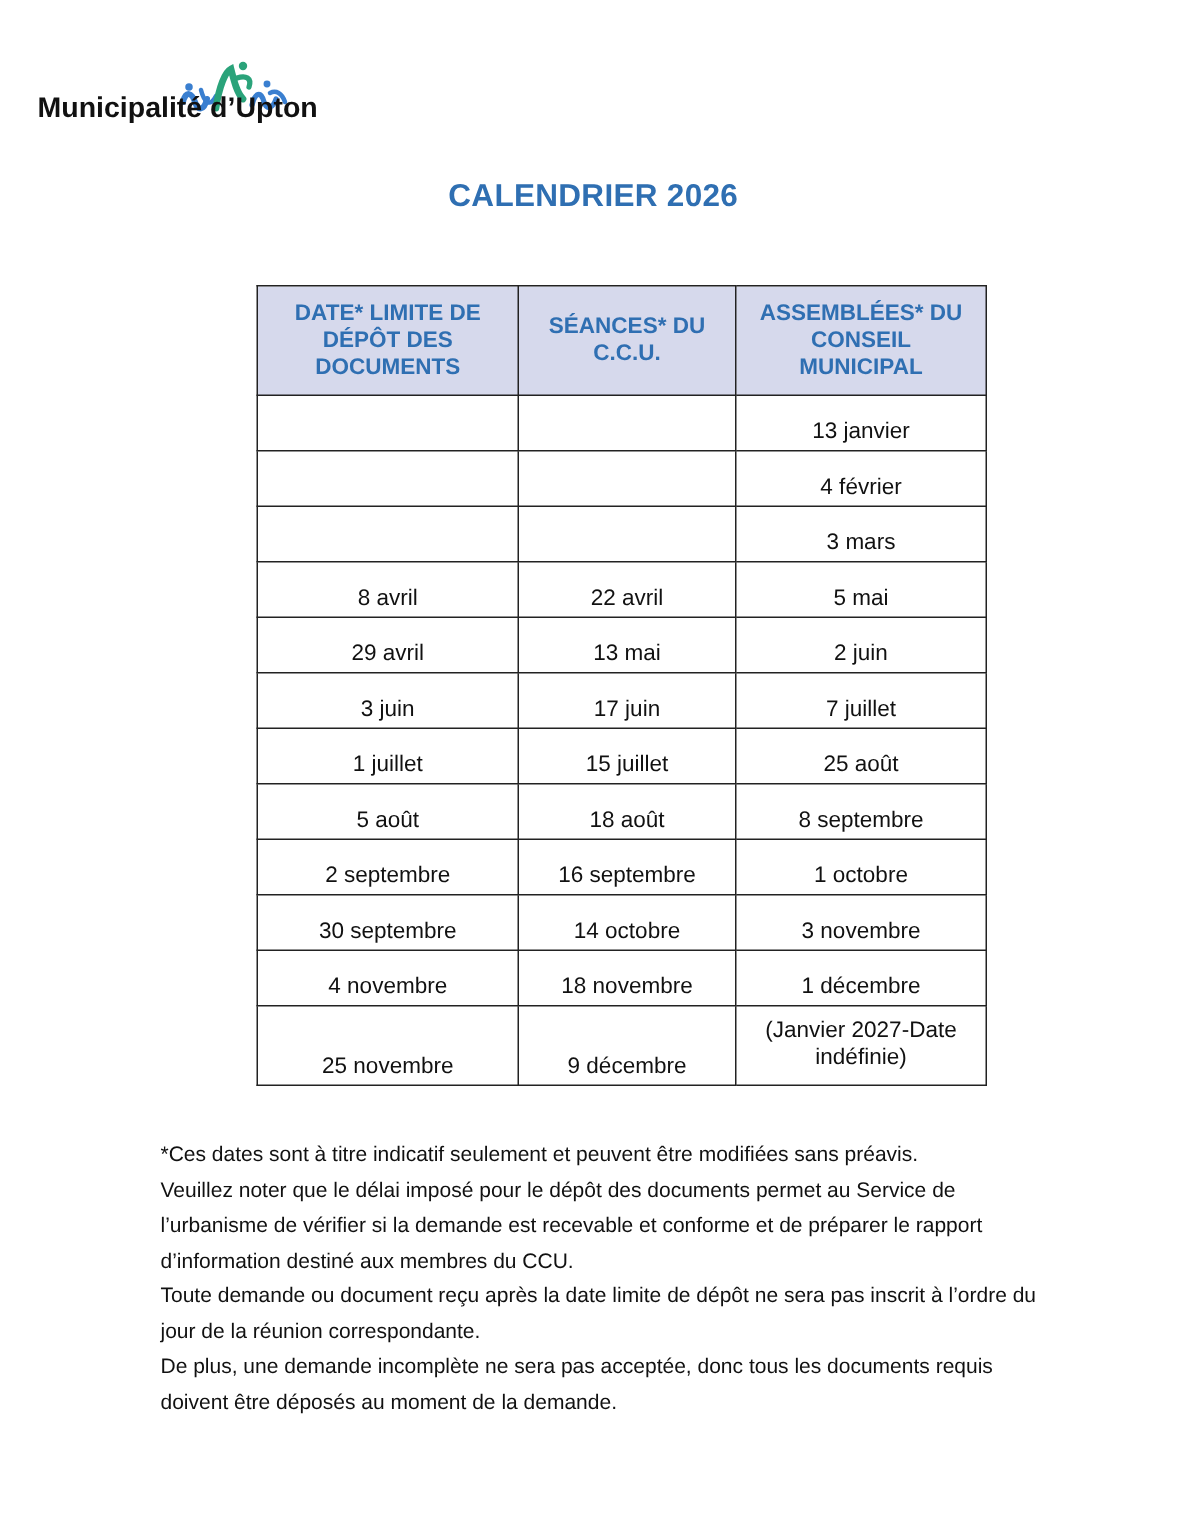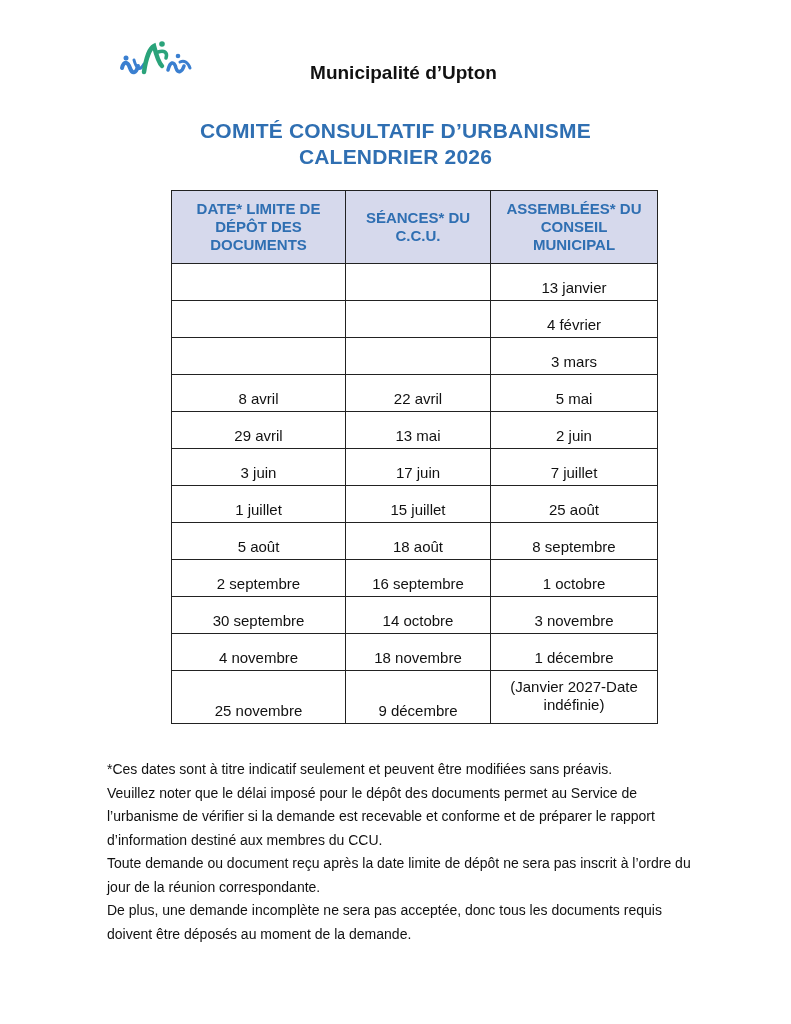--- a/index.html
+++ b/index.html
@@ -1,18 +1,18 @@
 <!DOCTYPE html>
 <html><head>
   <meta charset="utf-8">
   <style>
     html, body { margin: 0; padding: 0; background: #ffffff; }
     body { width: 791px; height: 1024px; position: relative; overflow: hidden; font-family: "Liberation Sans", sans-serif; color: #111; }
     .logo { position: absolute; left: 118px; top: 38px; width: 78px; height: 48px; }
-    .municipality { position: absolute; left: 0; top: 62px; width: 791px; padding-left: 16px; box-sizing: border-box; text-align: center; font-size: 19px; font-weight: bold; color: #111; }
+    .municipality { position: absolute; left: 0; top: 62px; width: 791px; padding-left: 25px; box-sizing: border-box; font-size: 19px; font-weight: bold; color: #111; }
     .title { position: absolute; left: 0; top: 118px; width: 791px; text-align: center; font-size: 21px; font-weight: bold; color: #2f6fb2; line-height: 26px; letter-spacing: 0.2px; }
     table.cal { position: absolute; left: 171px; top: 190px; width: 487px; border-collapse: collapse; font-size: 15px; }
     table.cal th, table.cal td { border: 1.5px solid #222; text-align: center; padding: 0; }
     table.cal th { background: #d6d9ec; color: #2f6fb2; font-weight: bold; height: 72px; line-height: 18px; font-size: 15px; vertical-align: middle; }
     table.cal th:nth-child(1) { width: 173px; }
     table.cal th:nth-child(2) { width: 144px; }
     table.cal td { height: 32px; vertical-align: bottom; padding-bottom: 4px; }
     table.cal tr.tall td { height: 48px; }
     table.cal td.multi { vertical-align: middle; line-height: 18px; padding-bottom: 2px; margin-top: 20px; }
     .notes { position: absolute; left: 107px; top: 758px; width: 600px; font-size: 14px; line-height: 23.5px; color: #111; }
@@ -34,21 +34,20 @@
 
     <path d="M50 32 C52 24, 56 22, 58 30 C60 36, 64 34, 66 28" stroke="#3a7fd0" stroke-width="3.5" fill="none" stroke-linecap="round"></path>
     <path d="M62 24 C66 22, 70 24, 72 30" stroke="#3a7fd0" stroke-width="3" fill="none" stroke-linecap="round"></path>
     <circle cx="60" cy="18" r="2.3" fill="#3a7fd0"></circle>
   </svg>
 </div>
 
 <div class="municipality">Municipalité d’Upton</div>
 
 <div class="title">
-  <div>COMITÉ CONSULTATIF D’URBANISME</div>
   <div>CALENDRIER 2026</div>
 </div>
 
 <table class="cal">
   <thead>
     <tr>
       <th>
         <div>DATE* LIMITE DE</div>
         <div>DÉPÔT DES</div>
         <div>DOCUMENTS</div>

